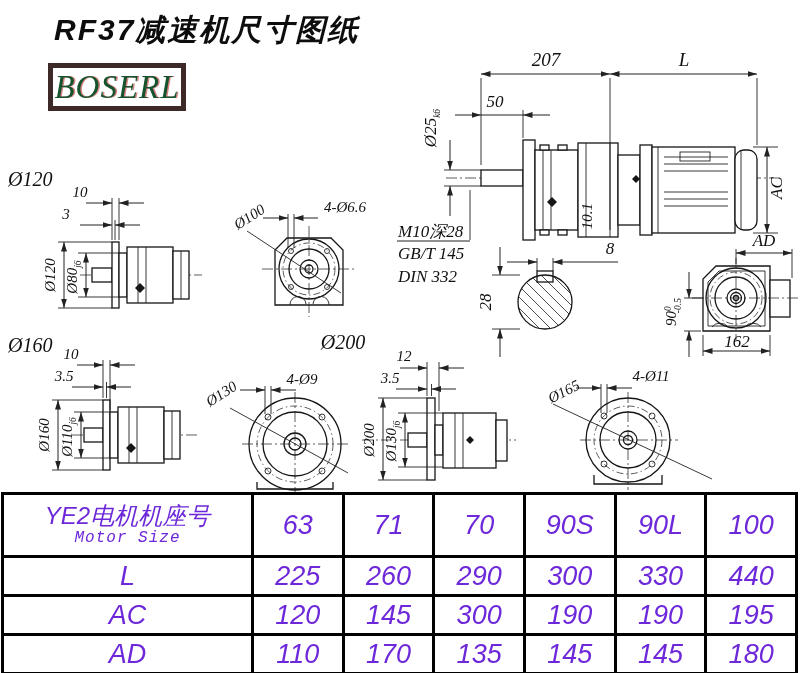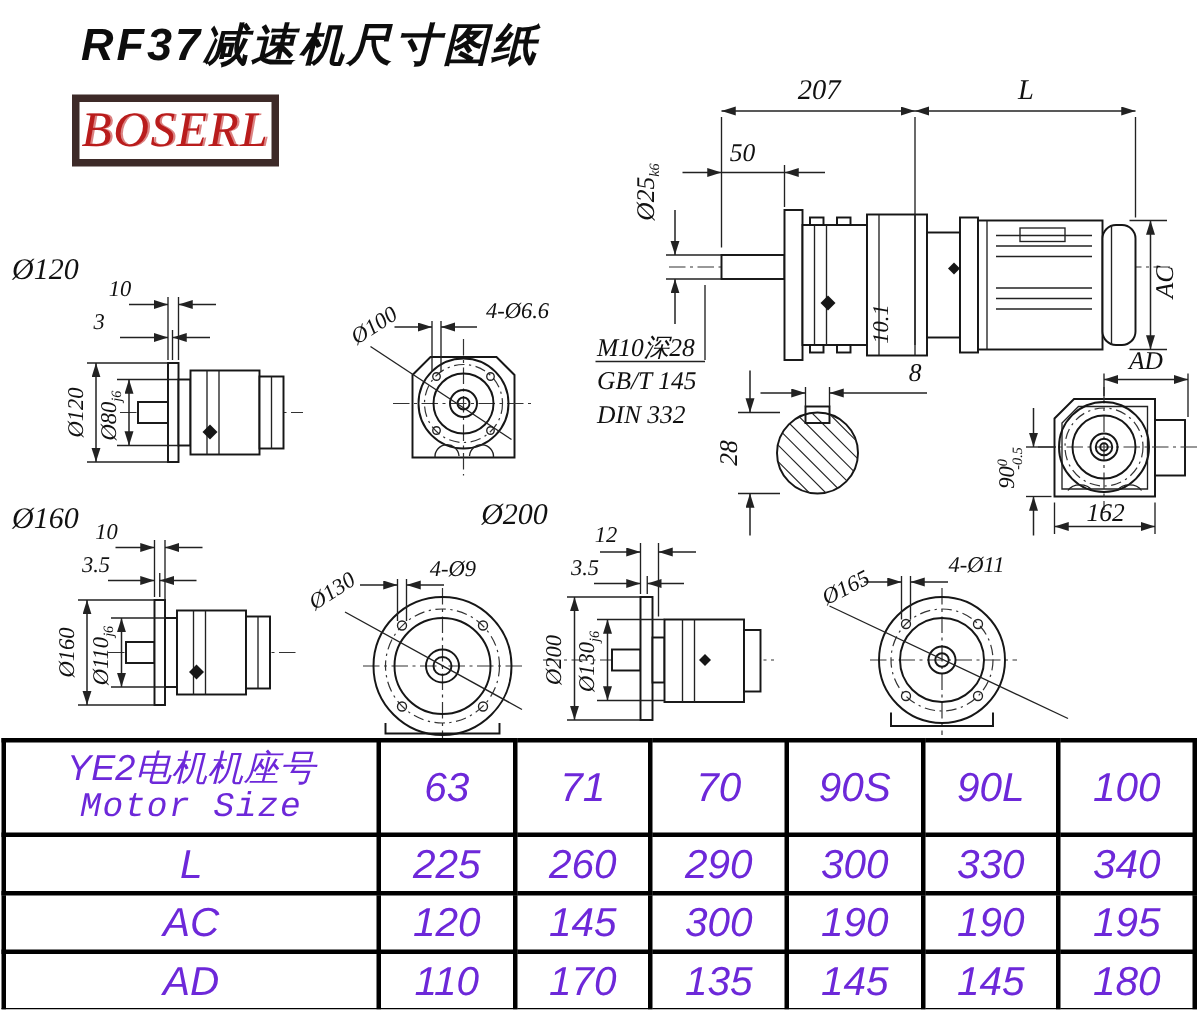--- a/index.html
+++ b/index.html
@@ -2,21 +2,21 @@
 <html><head>
 <meta charset="utf-8">
 <style>
   html,body{margin:0;padding:0;background:#ffffff;}
   .stage{position:relative;width:800px;height:673px;background:#fff;overflow:hidden;
          font-family:"Liberation Serif",serif;color:#111;font-style:italic;}
   .title{position:absolute;left:54px;top:10px;font-family:"Liberation Sans",sans-serif;
          font-weight:bold;font-size:30px;letter-spacing:2px;color:#0d0d0d;white-space:nowrap;}
   .logo{position:absolute;left:48px;top:63px;width:128px;height:38px;border:5px solid #3d2a28;
         background:#fff;display:flex;align-items:center;justify-content:center;}
-  .logo span{font-family:"Liberation Serif",serif;font-size:33px;line-height:1;color:#b91c1c;
+  .logo span{font-family:"Liberation Serif",serif;font-size:33px;line-height:1;color:#14532d;
         text-shadow:1.5px 0 0 rgba(190,30,30,.55);letter-spacing:1px;}
   svg{position:absolute;left:0;top:0;}
   svg text{font-family:"Liberation Serif",serif;fill:#111;}
   .ln{stroke:#161616;stroke-width:1.3;fill:none;}
   .lnf{stroke:#161616;stroke-width:1.3;fill:#fff;}
   .thin{stroke:#222;stroke-width:.9;fill:none;}
   .dim{stroke:#222;stroke-width:1;fill:none;}
   .cl{stroke:#333;stroke-width:.8;fill:none;stroke-dasharray:11 3 2 3;}
   .cc{stroke:#333;stroke-width:.8;fill:none;stroke-dasharray:7 3 1.5 3;}
   .hatch{stroke:#222;stroke-width:.8;}
@@ -28,21 +28,21 @@
   .sub{font-size:9.5px;}
   
   .spec{position:absolute;left:1px;top:492px;width:797px;border-collapse:collapse;table-layout:fixed;
         font-family:"Liberation Sans",sans-serif;}
   .spec th,.spec td{border:3px solid #000;text-align:center;vertical-align:middle;padding:0;
         font-weight:normal;color:#6d28d9;}
   .spec .hcell{height:60px;}
   .spec td{height:36px;font-size:27px;}
   .spec th{font-size:27px;}
   .hcn{font-size:24px;line-height:1.15;}
-  .hen{font-family:"Liberation Mono",monospace;font-size:23px;line-height:1.1;letter-spacing:1px;}
+  .hen{font-family:"Liberation Mono",monospace;font-size:16px;line-height:1.1;letter-spacing:1px;}
   .rowlab{font-size:27px;}
 </style>
 </head>
 <body>
 <div class="stage">
 
 <div class="title">RF37减速机尺寸图纸</div>
 <div class="logo">
   <span>BOSERL</span>
 </div>
@@ -380,21 +380,21 @@
     <th>90L</th>
     <th>100</th>
   </tr>
   <tr>
     <td class="rowlab">L</td>
     <td>225</td>
     <td>260</td>
     <td>290</td>
     <td>300</td>
     <td>330</td>
-    <td>340</td>
+    <td>440</td>
   </tr>
   <tr>
     <td class="rowlab">AC</td>
     <td>120</td>
     <td>145</td>
     <td>300</td>
     <td>190</td>
     <td>190</td>
     <td>195</td>
   </tr>

